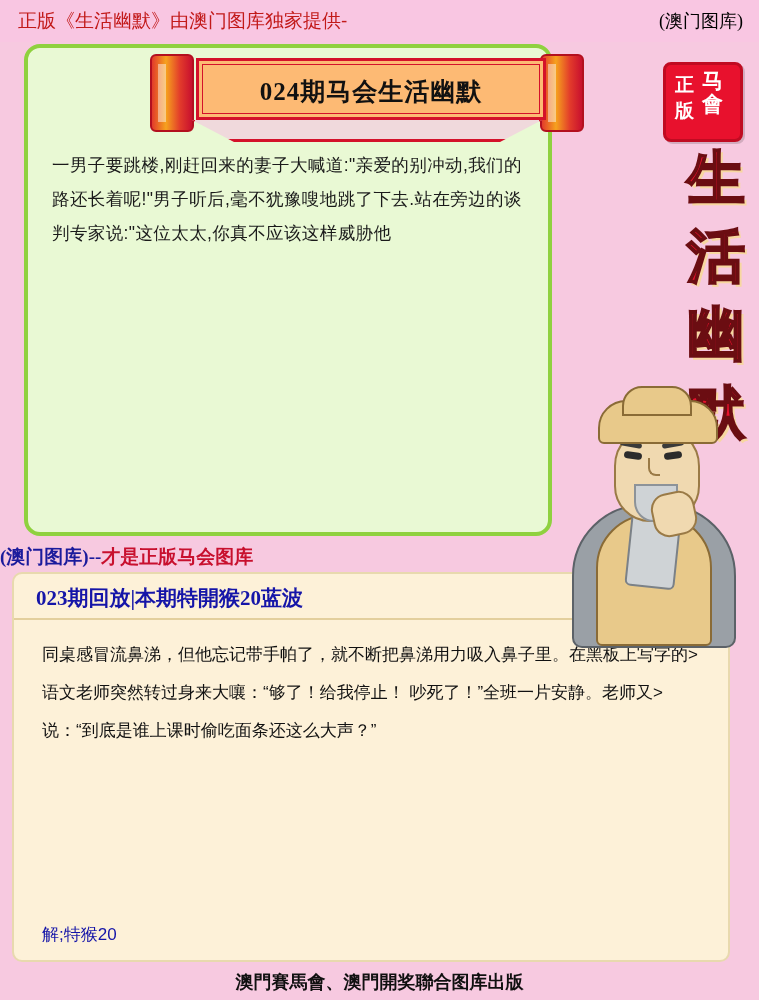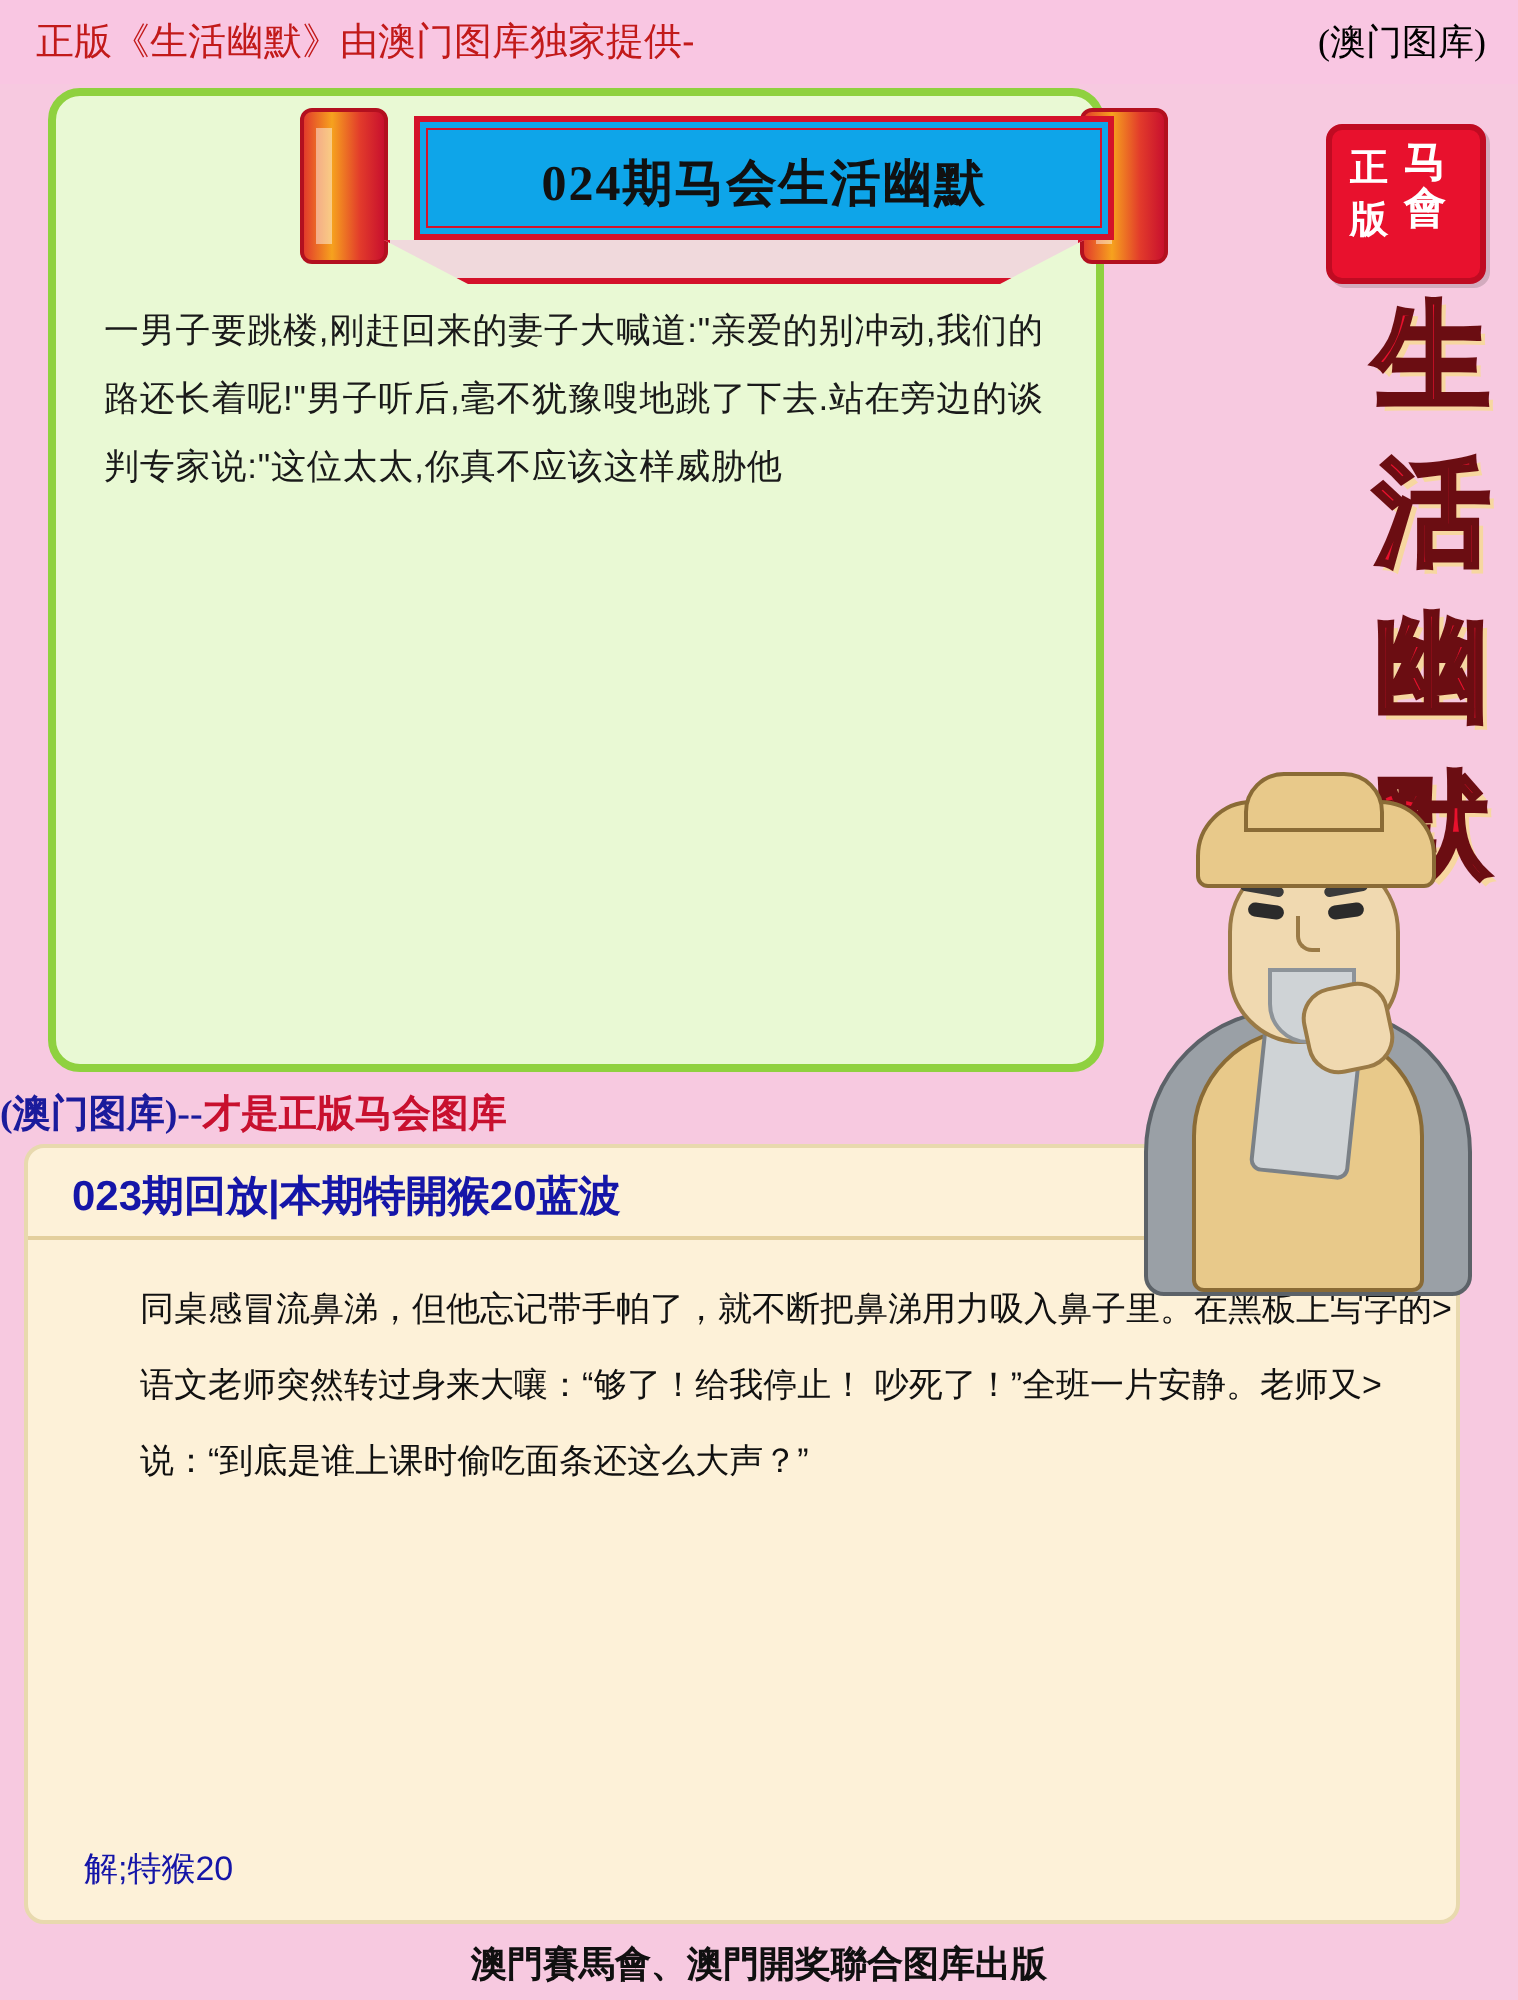--- a/index.html
+++ b/index.html
@@ -59,25 +59,25 @@
   
   .scroll-banner {
     position: absolute;
     left: 150px;
     top: 54px;
     width: 434px;
     height: 88px;
   }
   .scroll-body {
     position: absolute;
-    left: 57px;
+    left: 46px;
     top: 4px;
     width: 350px;
     height: 62px;
-    background: #0ea5e9;
+    background: #fdba74;
     border: 3px solid #d4122a;
     box-sizing: border-box;
   }
   .scroll-inner-line {
     position: absolute;
     left: 3px; top: 3px; right: 3px; bottom: 3px;
     border: 1px solid #d4122a;
   }
   .scroll-title {
     position: absolute;
@@ -170,33 +170,32 @@
     border-bottom: 2px solid #e3cf9d;
     box-sizing: border-box;
   }
   .cream-head-text {
     position: absolute;
     left: 22px;
     top: 10px;
     font-size: 21px;
     font-weight: bold;
     color: #1515a8;
-    font-family: Liberation Sans, sans-serif;
+    font-family: Liberation Serif, serif;
     white-space: nowrap;
   }
   .cream-body {
     position: absolute;
     left: 28px;
     top: 62px;
     width: 660px;
     font-size: 17px;
     line-height: 38px;
     color: #111111;
     font-family: "Liberation Sans", sans-serif;
-    margin-left: 28px;
   }
   .cream-answer {
     position: absolute;
     left: 28px;
     bottom: 14px;
     font-size: 17px;
     color: #1515a8;
     font-family: "Liberation Sans", sans-serif;
   }
 

